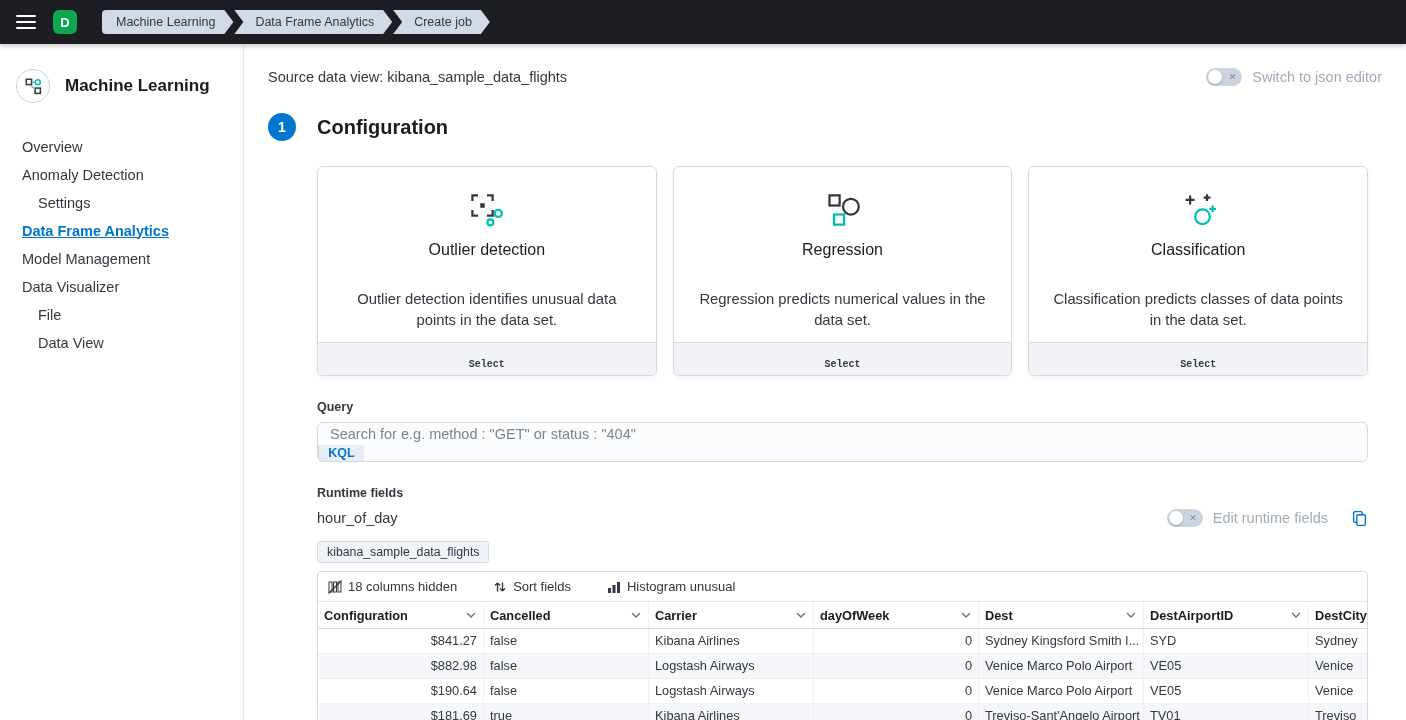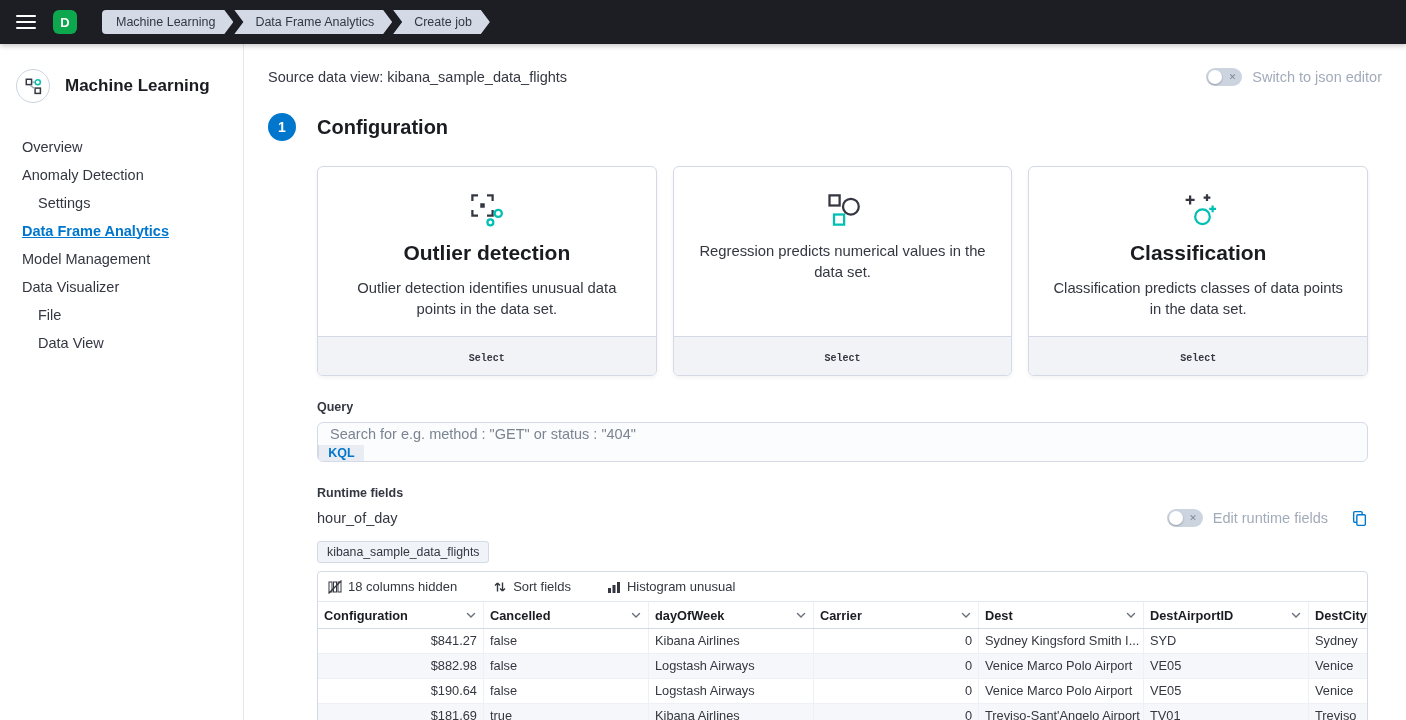--- a/index.html
+++ b/index.html
@@ -60,21 +60,21 @@
   .config-header { display:flex; align-items:center; gap:21px; margin-top:27px; }
   .step-circle { width:28px; height:28px; border-radius:50%; background:var(--primary,#0077cc); color:#fff; font-size:14px; font-weight:700; display:flex; align-items:center; justify-content:center; }
   .config-title { margin:0; font-size:20px; font-weight:700; color:var(--heading,#1a1c21); }
 
   .form { margin-left:49px; width:1051px; }
 
   .cards-row { display:flex; gap:16px; margin-top:25px; }
   .card { flex:1; border:1px solid var(--border,#d3dae6); border-radius:6px; background:#fff; box-shadow:0 2px 4px rgba(0,0,0,.05); display:flex; flex-direction:column; overflow:hidden; height:210px; }
   .card-body { flex:1; padding:24px 24px 10px; text-align:center; }
   .card-icon { height:38px; display:flex; justify-content:center; align-items:center; margin-bottom:12px; }
-  .card-title { margin:0 0 13px; font-size:21px; font-weight:700; color:var(--heading,#1a1c21); }
+  .card-title { margin:0 0 30px; font-size:16px; font-weight:400; color:var(--heading,#1a1c21); }
   .card-desc { margin:0 auto; max-width:312px; font-size:14.8px; line-height:1.45; color:var(--text,#343741); }
   .card-footer { border-top:1px solid var(--border,#d3dae6); background:#f1f3f7; padding:10px 0; text-align:center; }
   .select-btn { background:none; border:none; padding:0; font-family:Liberation Mono, monospace; font-size:10px; font-weight:600; color:var(--text,#343741); cursor:pointer; }
 
   .field-label { font-size:12.5px; font-weight:700; color:var(--text,#343741); margin-top:24px; }
   .query-bar { margin-top:8px; display:flex; height:40px; border:1px solid var(--border,#d3dae6); border-radius:6px; overflow:hidden; background:#fbfcfd;flex-direction:column; }
   .query-input { flex:1; border:none; outline:none; background:transparent; padding:0 12px; font-family:inherit; font-size:14.5px; color:var(--text,#343741); }
   .query-input::placeholder { color:#7b8492; }
   .kql-btn { width:46px; border:none; border-left:1px solid var(--border,#d3dae6); background:#e9edf3; color:var(--primary,#0077cc); font-family:inherit; font-size:12.5px; font-weight:700; cursor:pointer; }
 
@@ -190,20 +190,21 @@
 
         <div class="card">
           <div class="card-body">
             <div class="card-icon">
               <svg width="36" height="36" viewBox="0 0 32 32">
                 <rect x="4" y="3" width="9" height="9" fill="none" stroke="#343741" stroke-width="2"></rect>
                 <rect x="8" y="20" width="9" height="9" fill="none" stroke="#00bfb3" stroke-width="2"></rect>
                 <circle cx="23" cy="13" r="7" fill="none" stroke="#343741" stroke-width="2"></circle>
               </svg>
             </div>
+            <h3 class="card-title">Regression</h3>
             <p class="card-desc">Regression predicts numerical values in the data set.</p>
           </div>
           <div class="card-footer">
             <button class="select-btn">Select</button>
           </div>
         </div>
 
         <div class="card">
           <div class="card-body">
             <div class="card-icon">
@@ -287,27 +288,27 @@
                     <path d="M2.5 4.5 L6 8 L9.5 4.5" fill="none" stroke="#69707d" stroke-width="1.4" stroke-linecap="round"></path>
                   </svg>
               </div>
               <div class="hcell">
                 <span>Cancelled</span>
                 <svg width="12" height="12" viewBox="0 0 12 12">
                     <path d="M2.5 4.5 L6 8 L9.5 4.5" fill="none" stroke="#69707d" stroke-width="1.4" stroke-linecap="round"></path>
                   </svg>
               </div>
               <div class="hcell">
+                <span>Carrier</span>
+                <svg width="12" height="12" viewBox="0 0 12 12">
+                    <path d="M2.5 4.5 L6 8 L9.5 4.5" fill="none" stroke="#69707d" stroke-width="1.4" stroke-linecap="round"></path>
+                  </svg>
+              </div>
+              <div class="hcell">
                 <span>dayOfWeek</span>
-                <svg width="12" height="12" viewBox="0 0 12 12">
-                    <path d="M2.5 4.5 L6 8 L9.5 4.5" fill="none" stroke="#69707d" stroke-width="1.4" stroke-linecap="round"></path>
-                  </svg>
-              </div>
-              <div class="hcell">
-                <span>Carrier</span>
                 <svg width="12" height="12" viewBox="0 0 12 12">
                     <path d="M2.5 4.5 L6 8 L9.5 4.5" fill="none" stroke="#69707d" stroke-width="1.4" stroke-linecap="round"></path>
                   </svg>
               </div>
               <div class="hcell">
                 <span>Dest</span>
                 <svg width="12" height="12" viewBox="0 0 12 12">
                     <path d="M2.5 4.5 L6 8 L9.5 4.5" fill="none" stroke="#69707d" stroke-width="1.4" stroke-linecap="round"></path>
                   </svg>
               </div>

